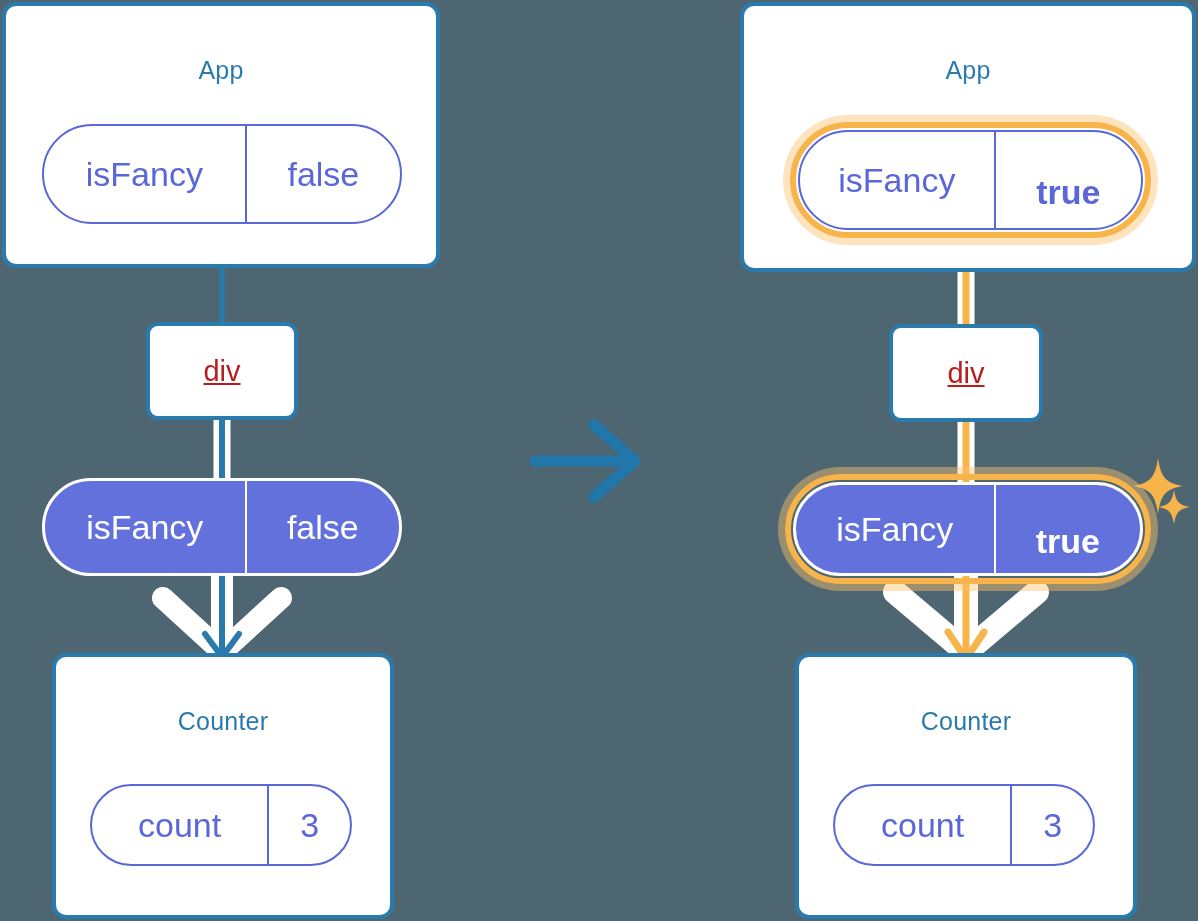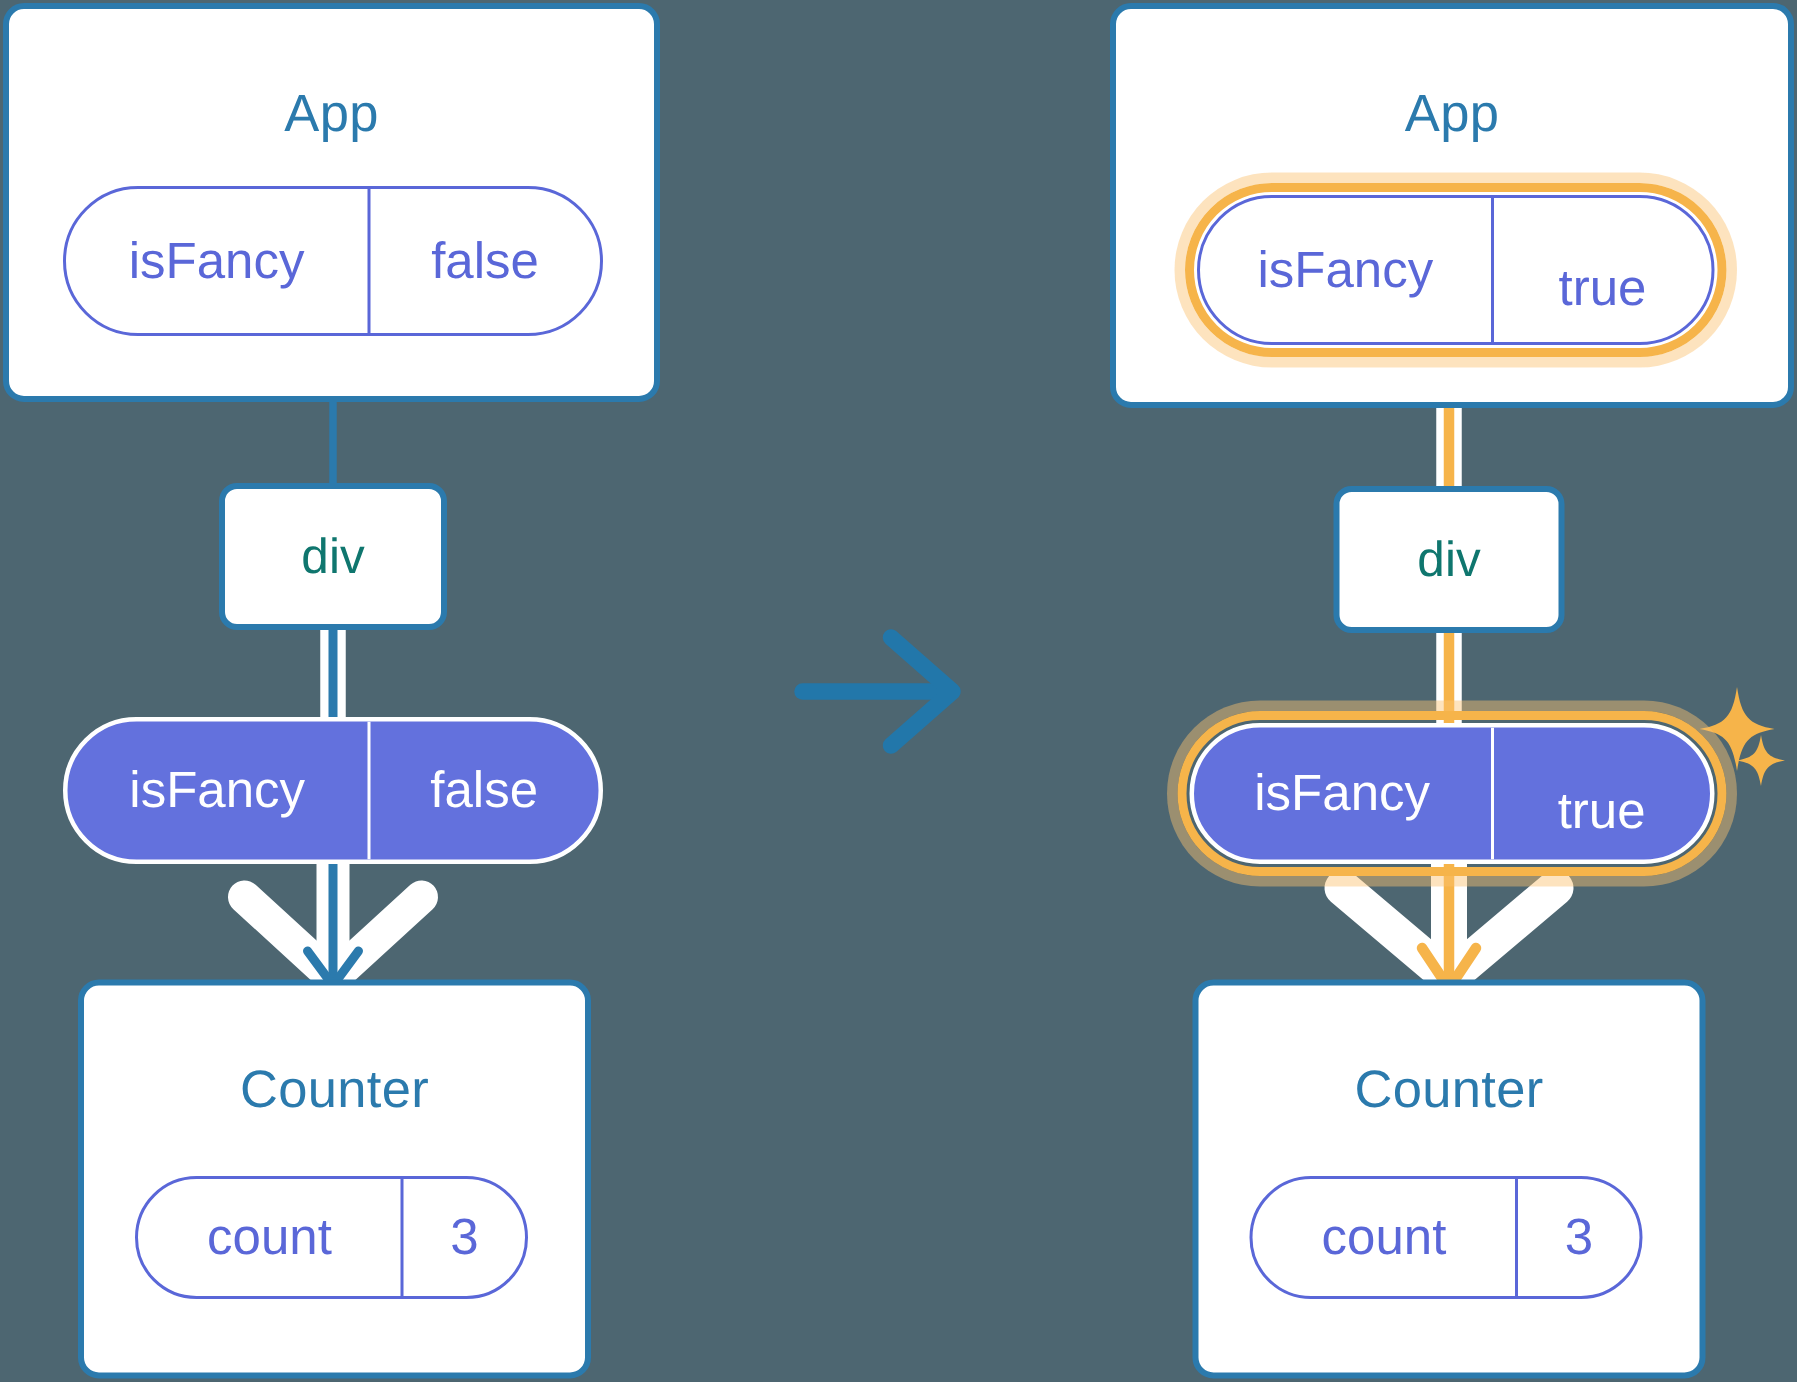--- a/index.html
+++ b/index.html
@@ -34,37 +34,38 @@
     border: 4px solid #2b7aad;
     border-radius: 14px;
     box-sizing: border-box;
   }
   .card-title {
     position: absolute;
     left: 0;
     width: 100%;
     text-align: center;
     color: #2b7aad;
-    font-size: 35px;
+    font-size: 25px;
     font-weight: 400;
     letter-spacing: 0.2px;
   }
 
   
   .node-box {
     position: absolute;
     background: #ffffff;
     border: 4px solid #2b7aad;
     border-radius: 12px;
     box-sizing: border-box;
     display: flex;
     align-items: center;
     justify-content: center;
-    color: #0f766e;
-    font-size: 33px;
+    color: #b91c1c;
+    font-size: 29px;
+    text-decoration: underline;
   }
 
   
   .pill {
     position: absolute;
     box-sizing: border-box;
     display: flex;
     align-items: stretch;
     border-radius: 999px;
     justify-content: flex-end;
@@ -102,21 +103,21 @@
   
   .pill-highlight {
     position: absolute;
     border-radius: 999px;
     border: 6px solid #f6b44a;
     box-shadow: 0 0 0 7px rgba(250, 192, 110, 0.45);
     box-sizing: border-box;
     pointer-events: none;
   }
 
-  .bold-val { font-weight: normal; margin-top: 24px; }
+  .bold-val { font-weight: bold; margin-top: 24px; }
 </style>
 </head>
 <body>
 
 <div id="stage">
 
   <svg id="svg-layer" viewBox="0 0 1198 921" xmlns="http://www.w3.org/2000/svg">
 
     <line x1="222" y1="268" x2="222" y2="322" stroke="#2b7aad" stroke-width="5"></line>
 

